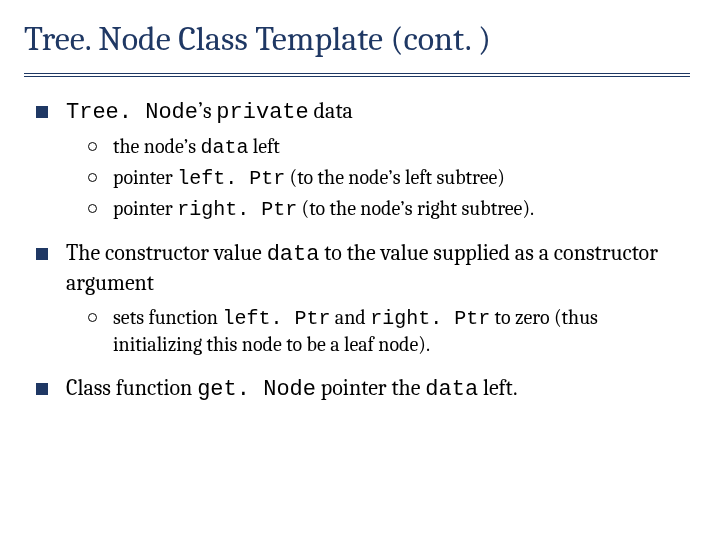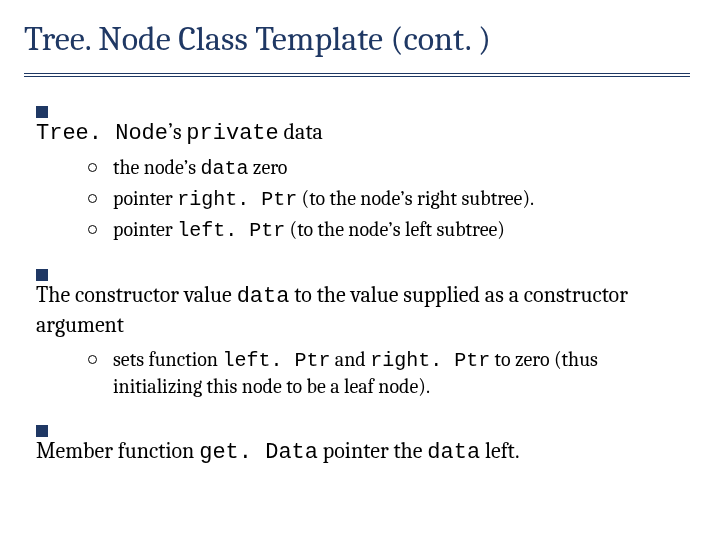--- a/index.html
+++ b/index.html
@@ -41,21 +41,20 @@
   }
   .content {
     margin-left: 12px;
     font-size: 22px;
   }
   .item-l1 {
     display: flex;
     align-items: flex-start;
     margin-bottom: 6px;
     line-height: 1.35;
-    flex-direction: column;
   }
   .bullet-sq {
     width: 12px;
     height: 12px;
     background: #1f3864;
     flex: 0 0 12px;
     margin-top: 9px;
     margin-right: 18px;
   }
   .item-l1 .text {
@@ -98,39 +97,39 @@
     <div class="rule-bottom"></div>
   </div>
   <div class="content" id="content">
       <div class="item-l1">
         <div class="bullet-sq"></div>
         <div class="text"><span class="mono">Tree. Node</span><span>’s </span><span class="mono">private</span><span> data</span></div>
       </div>
       <div class="sublist">
         <div class="item-l2">
           <div class="bullet-circ"></div>
-          <div class="text"><span>the node’s </span><span class="mono">data</span><span> zero</span></div>
+          <div class="text"><span>the node’s </span><span class="mono">data</span><span> left</span></div>
+        </div>
+        <div class="item-l2">
+          <div class="bullet-circ"></div>
+          <div class="text"><span>pointer </span><span class="mono">left. Ptr</span><span> (to the node’s left subtree)</span></div>
         </div>
         <div class="item-l2">
           <div class="bullet-circ"></div>
           <div class="text"><span>pointer </span><span class="mono">right. Ptr</span><span> (to the node’s right subtree).</span></div>
-        </div>
-        <div class="item-l2">
-          <div class="bullet-circ"></div>
-          <div class="text"><span>pointer </span><span class="mono">left. Ptr</span><span> (to the node’s left subtree)</span></div>
         </div>
       </div>
       <div class="item-l1">
         <div class="bullet-sq"></div>
         <div class="text"><span>The constructor value </span><span class="mono">data</span><span> to the value supplied as a constructor argument</span></div>
       </div>
       <div class="sublist">
         <div class="item-l2">
           <div class="bullet-circ"></div>
           <div class="text"><span>sets function </span><span class="mono">left. Ptr</span><span> and </span><span class="mono">right. Ptr</span><span> to zero (thus initializing this node to be a leaf node).</span></div>
         </div>
       </div>
       <div class="item-l1">
         <div class="bullet-sq"></div>
-        <div class="text"><span>Member function </span><span class="mono">get. Data</span><span> pointer the </span><span class="mono">data</span><span> left.</span></div>
+        <div class="text"><span>Class function </span><span class="mono">get. Node</span><span> pointer the </span><span class="mono">data</span><span> left.</span></div>
       </div>
     </div>
 </div>
 
 </body></html>

